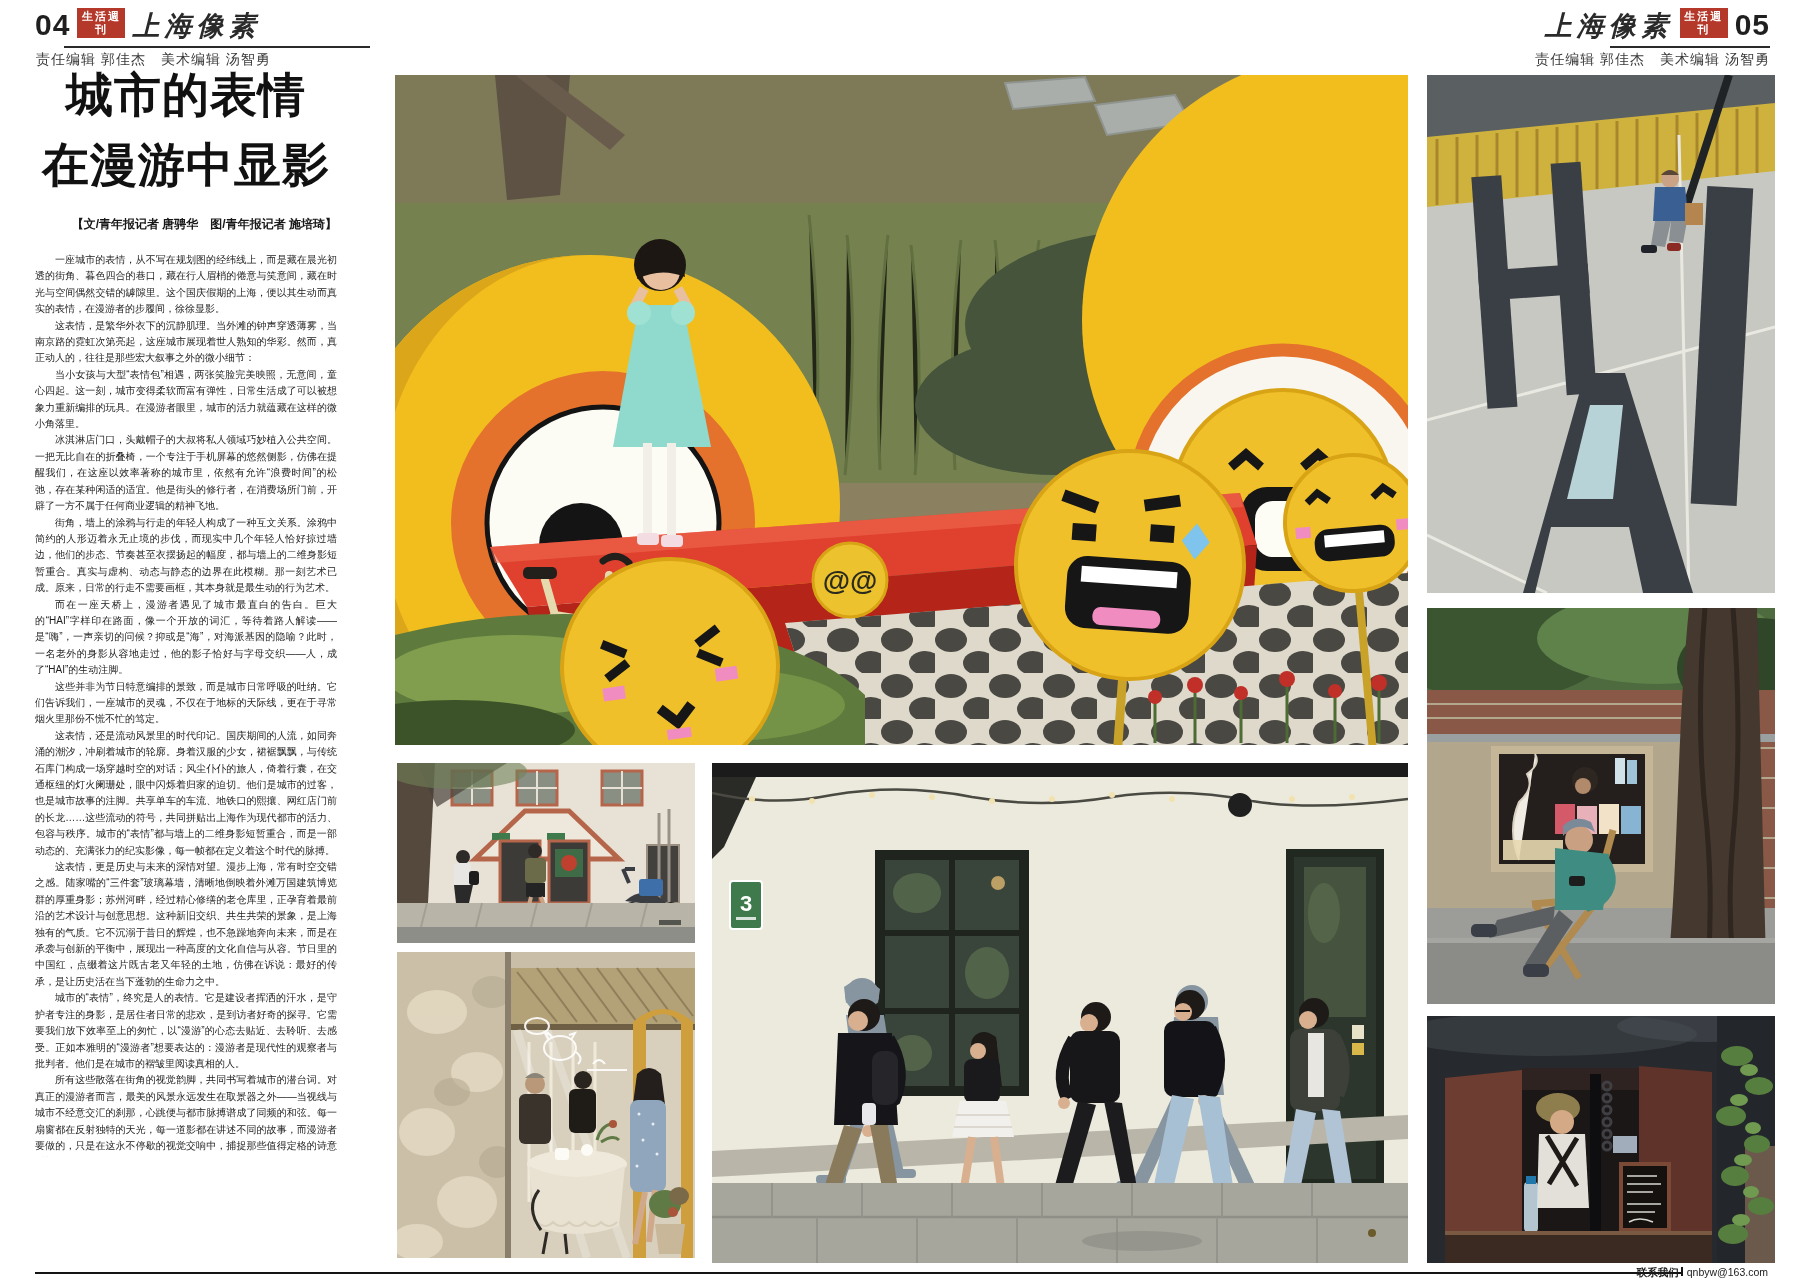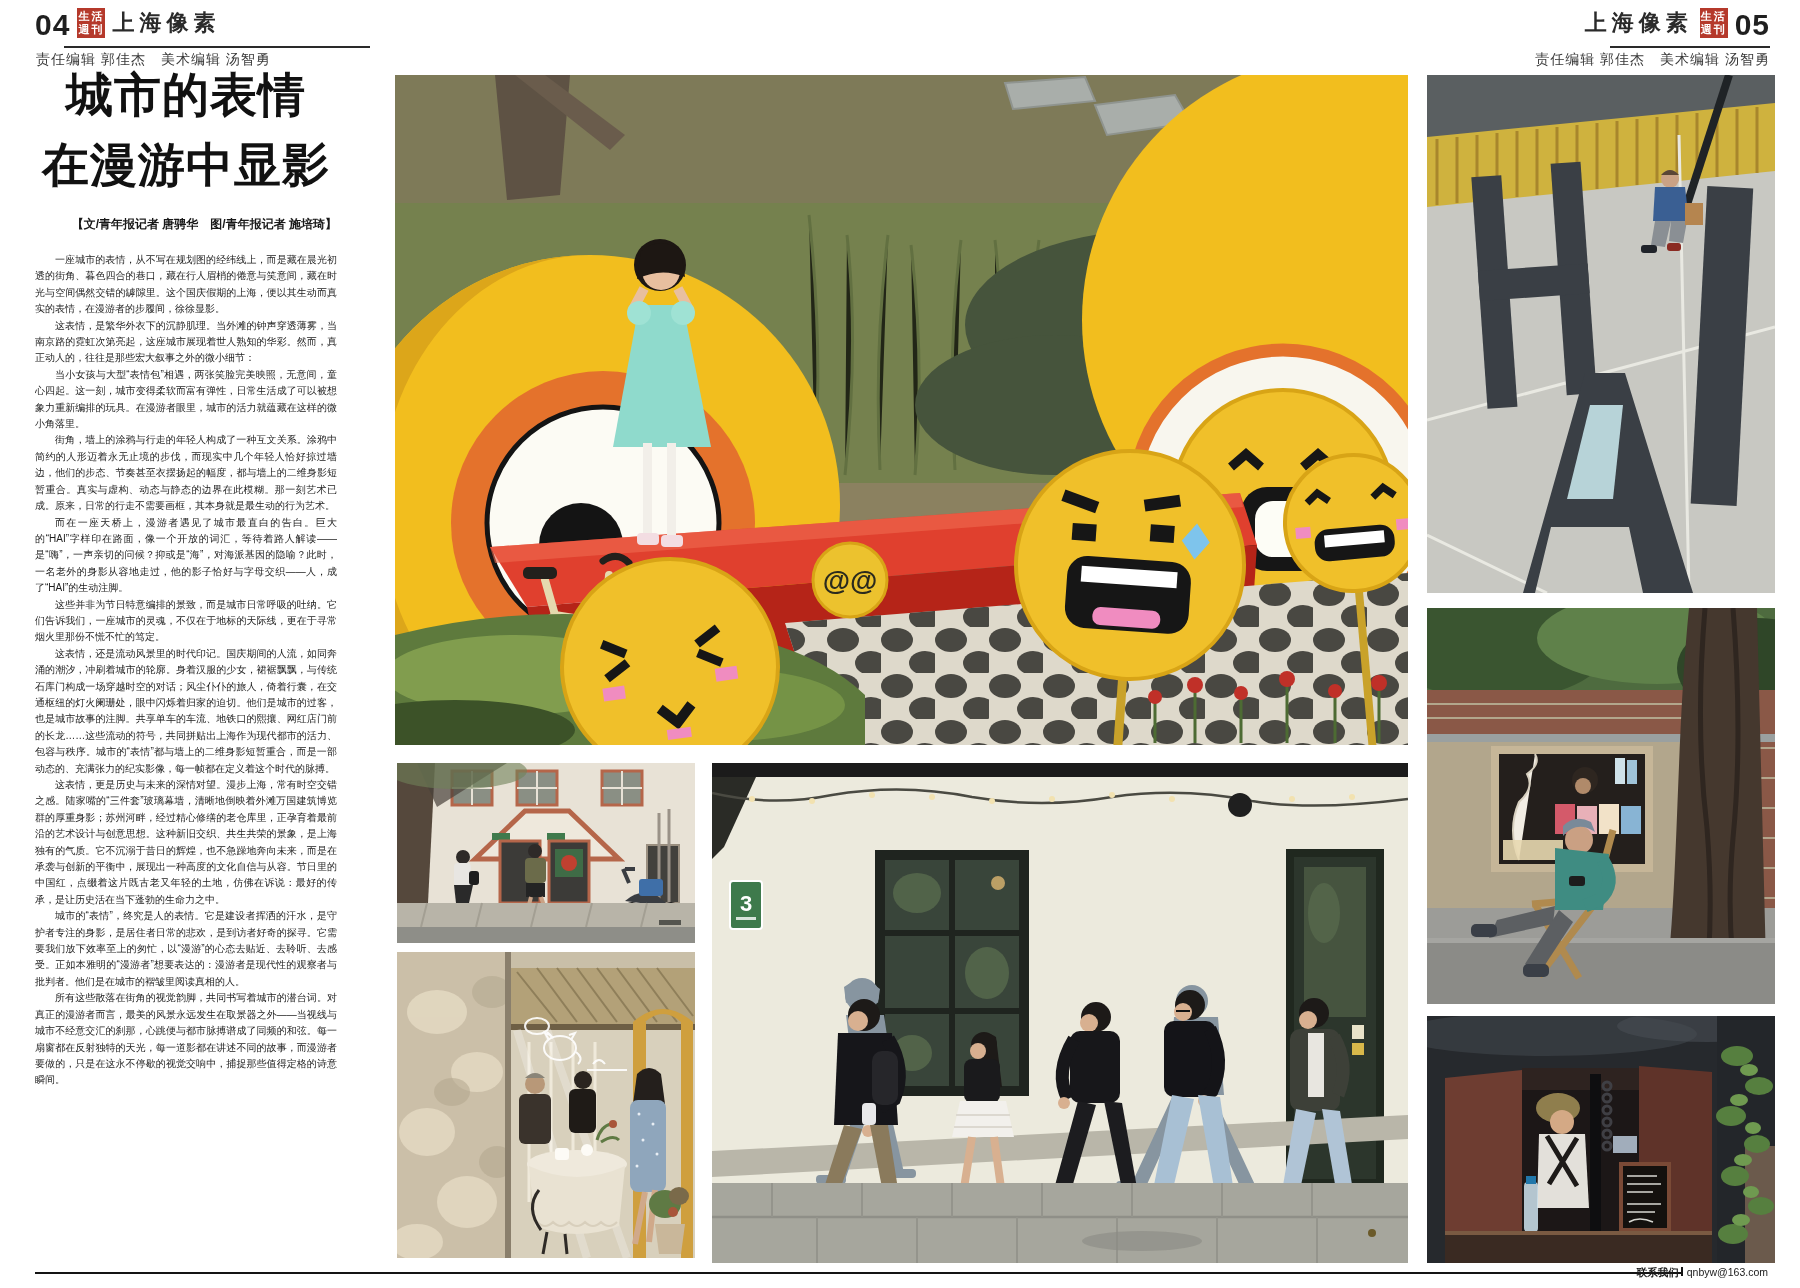--- a/index.html
+++ b/index.html
@@ -2,24 +2,24 @@
 <html><head>
 <meta charset="utf-8">
 <style>
   html,body{margin:0;padding:0;background:#e8e8e8;}
   .page{position:relative;width:1800px;height:1288px;background:#ffffff;overflow:hidden;
         font-family:"Liberation Sans","DejaVu Sans",sans-serif;color:#1b1b1b;}
   .abs{position:absolute;}
   
   .mast{display:flex;align-items:flex-start;gap:7px;}
   .pageno{font-size:30px;font-weight:700;color:#1f1f1f;letter-spacing:1px;}
-  .seal{width:28px;height:30px;background:#b5392b;color:#fff;font-size:11px;line-height:13px;
+  .seal{width:48px;height:30px;background:#b5392b;color:#fff;font-size:11px;line-height:13px;
         text-align:center;padding-top:2px;box-sizing:border-box;font-weight:700;overflow:hidden;
         letter-spacing:2px;}
-  .mast-title{font-size:22px;font-weight:600;color:#2a2a2a;letter-spacing:5px;}
+  .mast-title{font-size:27px;font-weight:600;color:#2a2a2a;letter-spacing:5px;font-style:italic;}
   .mast-rule{height:1.5px;background:#2a2a2a;}
   .editors{font-size:14px;color:#3a3a3a;letter-spacing:1px;}
   
   .headline{width:302px;text-align:center;font-family:"Liberation Serif","DejaVu Serif",serif;
             font-weight:700;font-size:47px;line-height:70px;color:#111;letter-spacing:1px;}
   .byline{width:302px;text-align:right;font-size:12px;font-weight:700;color:#181818;}
   .article-body{width:302px;height:905px;overflow:hidden;font-size:10px;line-height:16.4px;
                 text-align:justify;color:#1c1c1c;font-weight:500;}
   .article-body p{margin:0;text-indent:2em;}
   
@@ -54,20 +54,21 @@
 
   <div class="abs headline" style="left:35px;top:60px;text-align:center;">
     <div>城市的表情</div>
     <div>在漫游中显影</div>
   </div>
   <div class="abs byline" style="left:35px;top:216px;">【文/青年报记者 唐骋华　图/青年报记者 施培琦】</div>
   <div class="abs article-body" style="left:35px;top:252px;">
       <p>一座城市的表情，从不写在规划图的经纬线上，而是藏在晨光初透的街角、暮色四合的巷口，藏在行人眉梢的倦意与笑意间，藏在时光与空间偶然交错的罅隙里。这个国庆假期的上海，便以其生动而真实的表情，在漫游者的步履间，徐徐显影。</p>
       <p>这表情，是繁华外衣下的沉静肌理。当外滩的钟声穿透薄雾，当南京路的霓虹次第亮起，这座城市展现着世人熟知的华彩。然而，真正动人的，往往是那些宏大叙事之外的微小细节：</p>
       <p>当小女孩与大型“表情包”相遇，两张笑脸完美映照，无意间，童心四起。这一刻，城市变得柔软而富有弹性，日常生活成了可以被想象力重新编排的玩具。在漫游者眼里，城市的活力就蕴藏在这样的微小角落里。</p>
+      <p>冰淇淋店门口，头戴帽子的大叔将私人领域巧妙植入公共空间。一把无比自在的折叠椅，一个专注于手机屏幕的悠然侧影，仿佛在提醒我们，在这座以效率著称的城市里，依然有允许“浪费时间”的松弛，存在某种闲适的适宜。他是街头的修行者，在消费场所门前，开辟了一方不属于任何商业逻辑的精神飞地。</p>
       <p>街角，墙上的涂鸦与行走的年轻人构成了一种互文关系。涂鸦中简约的人形迈着永无止境的步伐，而现实中几个年轻人恰好掠过墙边，他们的步态、节奏甚至衣摆扬起的幅度，都与墙上的二维身影短暂重合。真实与虚构、动态与静态的边界在此模糊。那一刻艺术已成。原来，日常的行走不需要画框，其本身就是最生动的行为艺术。</p>
       <p>而在一座天桥上，漫游者遇见了城市最直白的告白。巨大的“HAI”字样印在路面，像一个开放的词汇，等待着路人解读——是“嗨”，一声亲切的问候？抑或是“海”，对海派基因的隐喻？此时，一名老外的身影从容地走过，他的影子恰好与字母交织——人，成了“HAI”的生动注脚。</p>
       <p>这些并非为节日特意编排的景致，而是城市日常呼吸的吐纳。它们告诉我们，一座城市的灵魂，不仅在于地标的天际线，更在于寻常烟火里那份不慌不忙的笃定。</p>
       <p>这表情，还是流动风景里的时代印记。国庆期间的人流，如同奔涌的潮汐，冲刷着城市的轮廓。身着汉服的少女，裙裾飘飘，与传统石库门构成一场穿越时空的对话；风尘仆仆的旅人，倚着行囊，在交通枢纽的灯火阑珊处，眼中闪烁着归家的迫切。他们是城市的过客，也是城市故事的注脚。共享单车的车流、地铁口的熙攘、网红店门前的长龙……这些流动的符号，共同拼贴出上海作为现代都市的活力、包容与秩序。城市的“表情”都与墙上的二维身影短暂重合，而是一部动态的、充满张力的纪实影像，每一帧都在定义着这个时代的脉搏。</p>
       <p>这表情，更是历史与未来的深情对望。漫步上海，常有时空交错之感。陆家嘴的“三件套”玻璃幕墙，清晰地倒映着外滩万国建筑博览群的厚重身影；苏州河畔，经过精心修缮的老仓库里，正孕育着最前沿的艺术设计与创意思想。这种新旧交织、共生共荣的景象，是上海独有的气质。它不沉溺于昔日的辉煌，也不急躁地奔向未来，而是在承袭与创新的平衡中，展现出一种高度的文化自信与从容。节日里的中国红，点缀着这片既古老又年轻的土地，仿佛在诉说：最好的传承，是让历史活在当下蓬勃的生命力之中。</p>
       <p>城市的“表情”，终究是人的表情。它是建设者挥洒的汗水，是守护者专注的身影，是居住者日常的悲欢，是到访者好奇的探寻。它需要我们放下效率至上的匆忙，以“漫游”的心态去贴近、去聆听、去感受。正如本雅明的“漫游者”想要表达的：漫游者是现代性的观察者与批判者。他们是在城市的褶皱里阅读真相的人。</p>
       <p>所有这些散落在街角的视觉韵脚，共同书写着城市的潜台词。对真正的漫游者而言，最美的风景永远发生在取景器之外——当视线与城市不经意交汇的刹那，心跳便与都市脉搏谱成了同频的和弦。每一扇窗都在反射独特的天光，每一道影都在讲述不同的故事，而漫游者要做的，只是在这永不停歇的视觉交响中，捕捉那些值得定格的诗意瞬间。</p>
     </div>
 
   <div class="photo" style="left:395px;top:75px;width:1013px;height:670px;">

